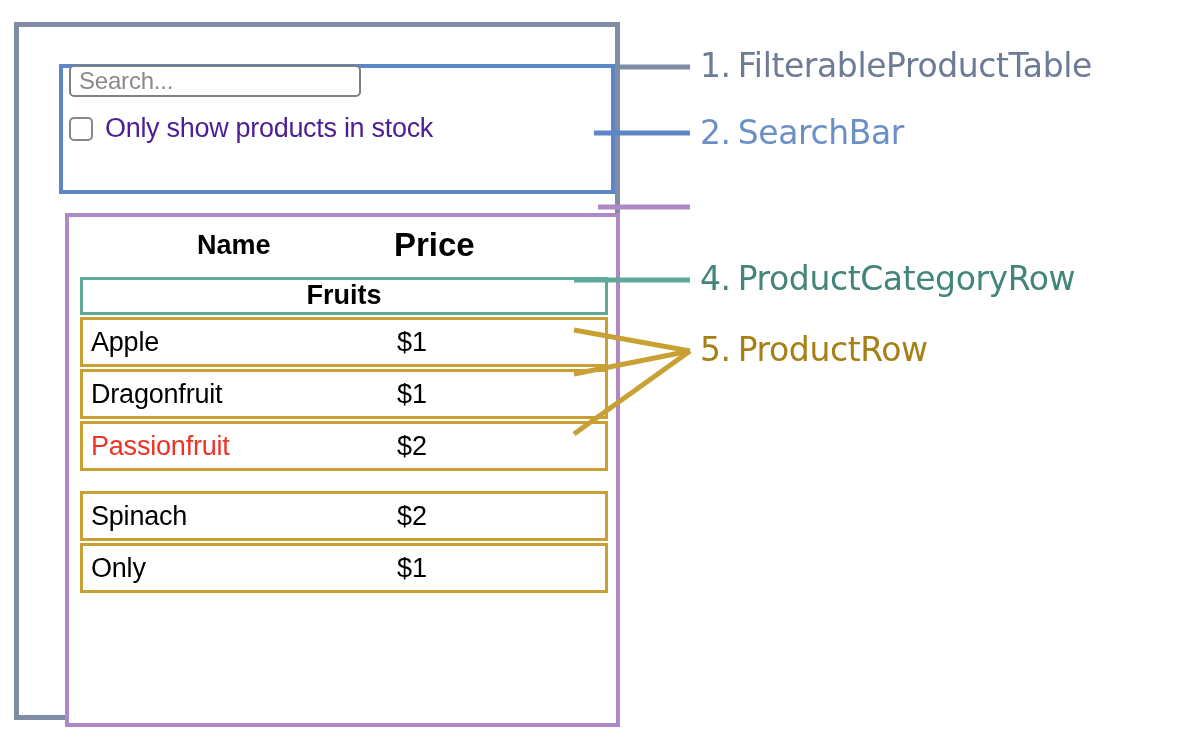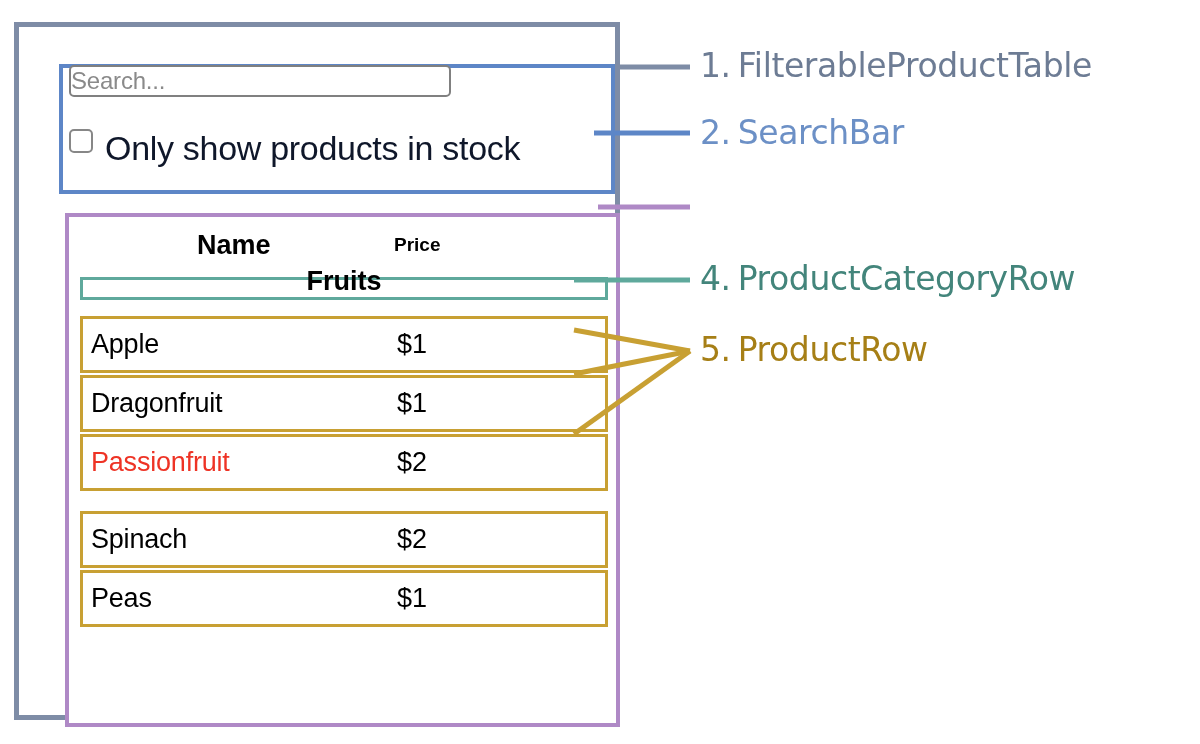--- a/index.html
+++ b/index.html
@@ -43,28 +43,29 @@
     width: 556px;
     height: 130px;
     border: 4px solid #5d86c7;
     box-sizing: border-box;
     background: #ffffff;
   }
   .search-input {
     position: absolute;
     left: 50px;
     top: 38px;
-    width: 382px;
+    width: 292px;
     height: 32px;
     border: 2px solid #808080;
     border-radius: 5px;
     box-sizing: border-box;
     background: #ffffff;
     display: flex;
     align-items: center;
+    padding-left: 8px;
     font-size: 24px;
     color: #8a8a8a;
     font-family: "Liberation Sans", sans-serif;
     letter-spacing: -0.2px;
   }
   .checkbox-row {
     position: absolute;
     left: 50px;
     top: 86px;
     display: flex;
@@ -74,26 +75,25 @@
   .checkbox-box {
     width: 24px;
     height: 24px;
     border: 2px solid #878787;
     border-radius: 5px;
     background: #ffffff;
     box-sizing: border-box;
     flex: 0 0 auto;
   }
   .checkbox-label {
-    font-size: 34px;
-    color: #0f172a;
+    font-size: 27px;
+    color: #4c1d95;
     font-family: "Liberation Sans", sans-serif;
     letter-spacing: -0.3px;
     white-space: nowrap;
-    margin-top: 16px;
   }
 
   
   .producttable-box {
     position: absolute;
     left: 46px;
     top: 186px;
     width: 555px;
     height: 514px;
     border: 4px solid #af89c6;
@@ -114,51 +114,51 @@
     position: absolute;
     left: 128px;
     font-size: 27px;
     font-weight: bold;
     color: #000;
     font-family: Liberation Sans, sans-serif;
   }
   .th-price {
     position: absolute;
     left: 325px;
-    font-size: 19px;
+    font-size: 33px;
     font-weight: bold;
     color: #000;
     font-family: "Liberation Sans", sans-serif;
   }
 
   
   .rows-area {
     position: absolute;
     left: 11px;
     top: 60px;
     width: 528px;
   }
   .cat-row {
-    height: 23px;
+    height: 38px;
     border: 3px solid #5fa99c;
     box-sizing: border-box;
     background: #ffffff;
     display: flex;
-    align-items: flex-end;
+    align-items: flex-start;
     justify-content: center;
-    margin-bottom: 16px;
+    margin-bottom: 2px;
   }
   .cat-row-label {
     font-size: 27px;
     font-weight: bold;
     color: #000;
     font-family: "Liberation Sans", sans-serif;
   }
   .prod-row {
-    height: 57px;
+    height: 50px;
     border: 3px solid #c8a033;
     box-sizing: border-box;
     background: #ffffff;
     display: flex;
     align-items: center;
     position: relative;
     margin-bottom: 2px;
   }
   .prod-name {
     position: absolute;
@@ -242,21 +242,21 @@
           <div class="prod-row">
             <span class="prod-name oos">Passionfruit</span>
             <span class="prod-price">$2</span>
           </div>
           <div class="group-gap"></div>
           <div class="prod-row">
             <span class="prod-name">Spinach</span>
             <span class="prod-price">$2</span>
           </div>
           <div class="prod-row">
-            <span class="prod-name">Peas</span>
+            <span class="prod-name">Only</span>
             <span class="prod-price">$1</span>
           </div>
         </div>
     </div>
   </div>
 
   <svg id="connectors" viewBox="0 0 1200 744" width="1200" height="744">
 
     <line x1="617" y1="67" x2="690" y2="67" stroke="#7e8ca6" stroke-width="5"></line>
 

